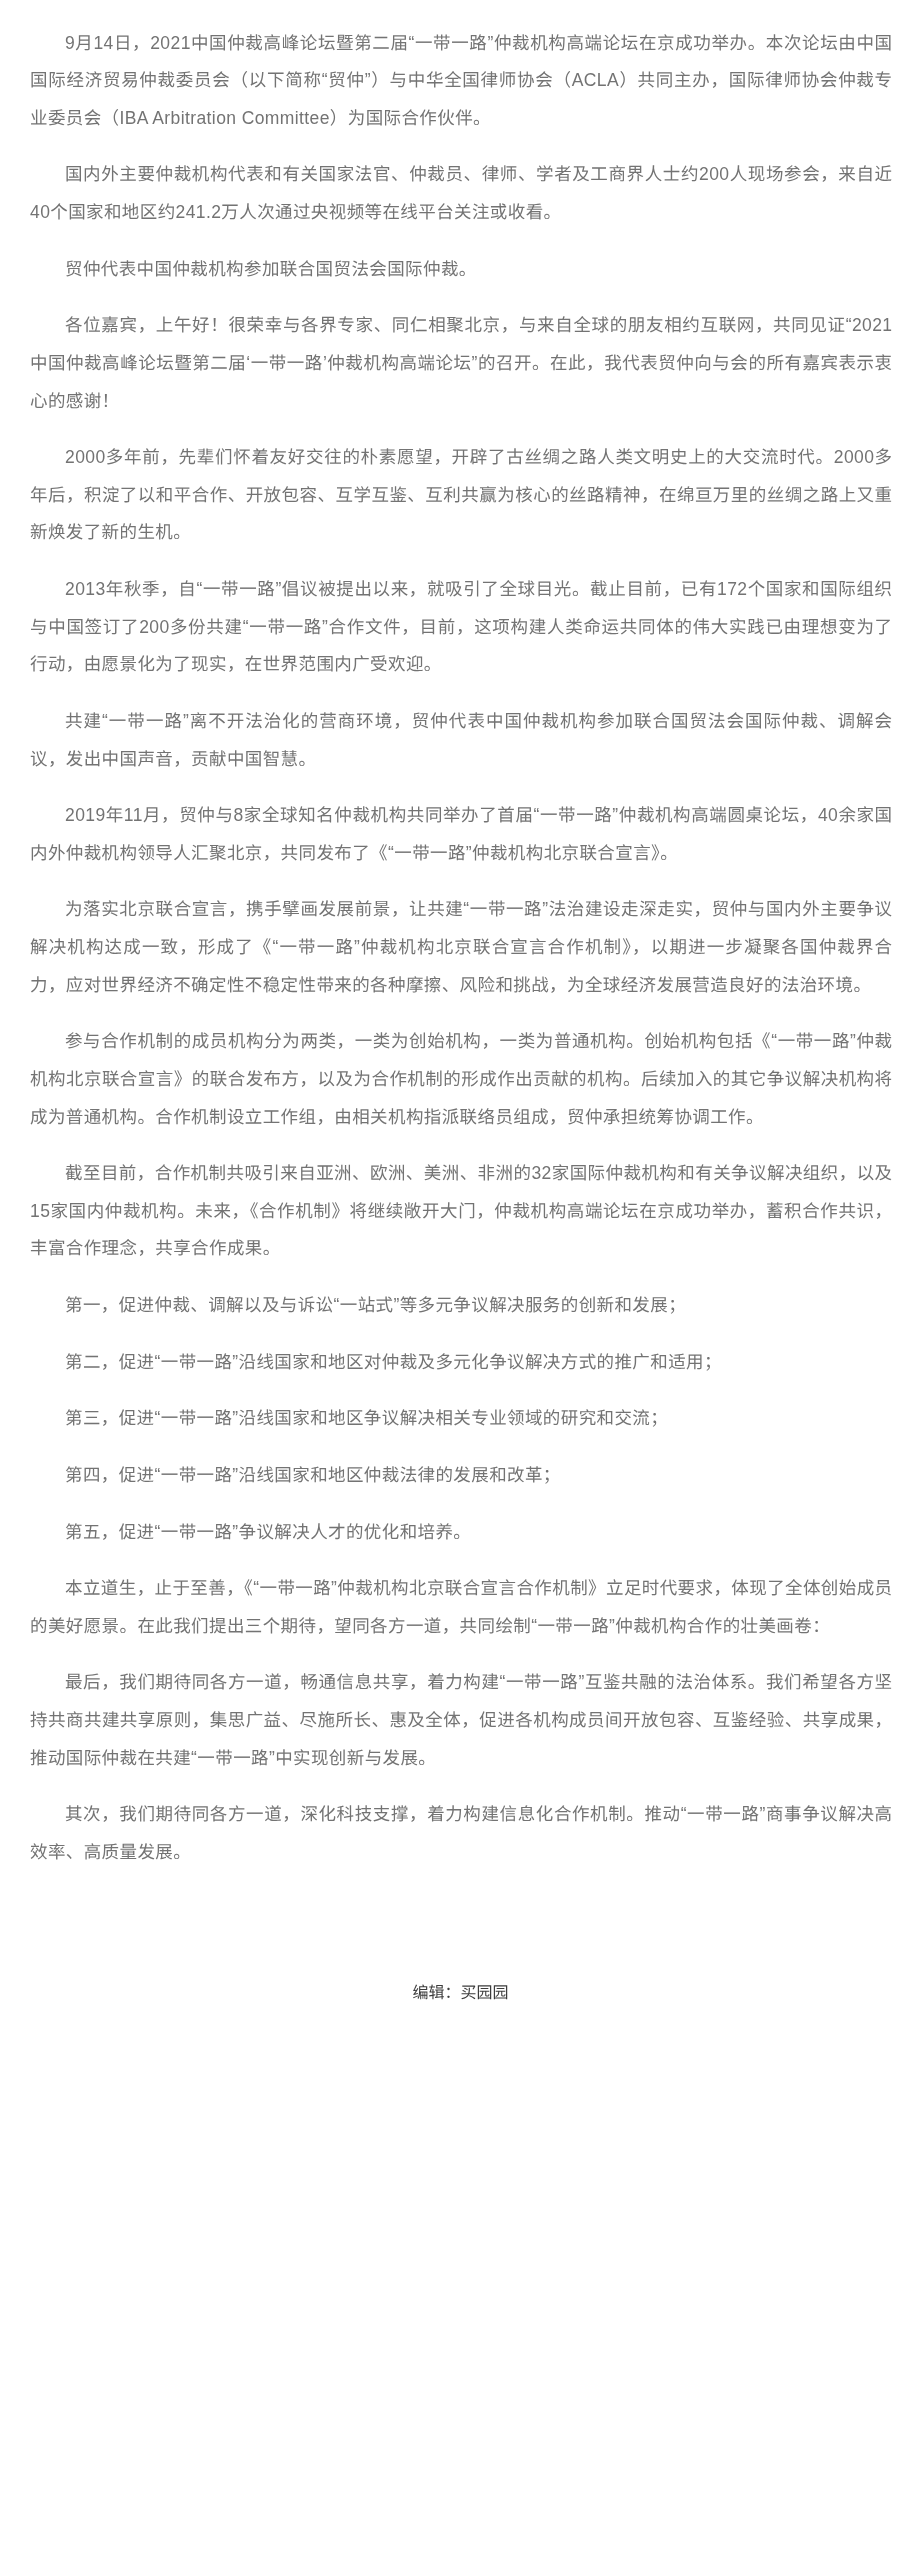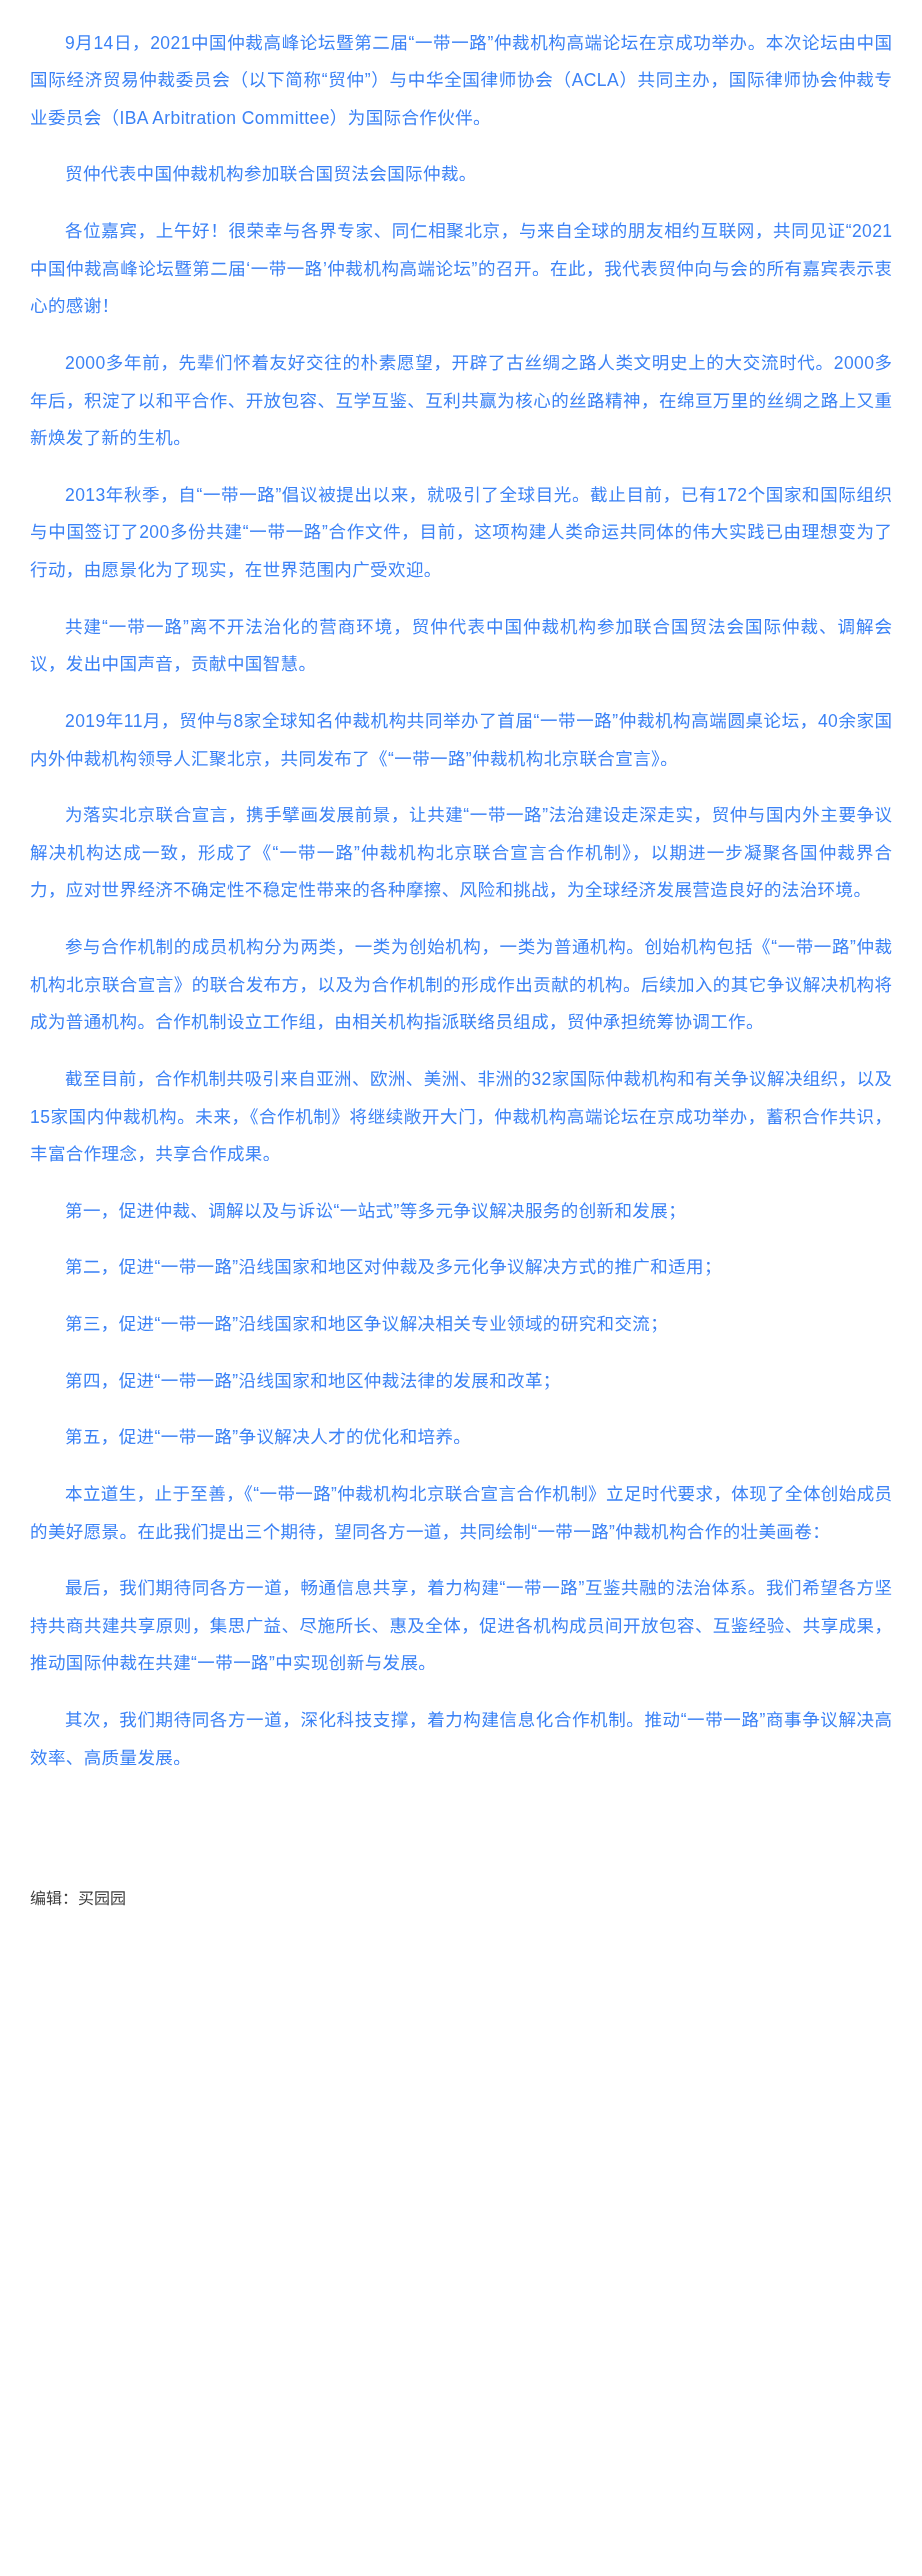--- a/index.html
+++ b/index.html
@@ -13,44 +13,45 @@
   .page {
     width: 922px;
     min-height: 2576px;
     box-sizing: border-box;
     background: #ffffff;
     padding: 5.6px 29.5px 48px 30px;
   }
   .article p {
     font-size: 17.5px;
     line-height: 2.15;
-    color: #3b82f6;
+    color: #737373;
     text-indent: 2em;
     margin: 19px 0;
     text-align: justify;
     letter-spacing: 0.4px;
   }
   .article p.blank {
     text-indent: 0;
   }
   .editor-line {
     font-size: 16px;
     line-height: 1.5;
     color: #3c3c3c;
-    text-align: left;
+    text-align: center;
     margin-top: 53px;
     padding-right: 1.6px;
   }
 </style>
 </head>
 <body>
 
 <div class="page">
   <main class="article">
       <p>9月14日，2021中国仲裁高峰论坛暨第二届“一带一路”仲裁机构高端论坛在京成功举办。本次论坛由中国国际经济贸易仲裁委员会（以下简称“贸仲”）与中华全国律师协会（ACLA）共同主办，国际律师协会仲裁专业委员会（IBA Arbitration Committee）为国际合作伙伴。</p>
+      <p>国内外主要仲裁机构代表和有关国家法官、仲裁员、律师、学者及工商界人士约200人现场参会，来自近40个国家和地区约241.2万人次通过央视频等在线平台关注或收看。</p>
       <p>贸仲代表中国仲裁机构参加联合国贸法会国际仲裁。</p>
       <p>各位嘉宾，上午好！很荣幸与各界专家、同仁相聚北京，与来自全球的朋友相约互联网，共同见证“2021中国仲裁高峰论坛暨第二届‘一带一路’仲裁机构高端论坛”的召开。在此，我代表贸仲向与会的所有嘉宾表示衷心的感谢！</p>
       <p>2000多年前，先辈们怀着友好交往的朴素愿望，开辟了古丝绸之路人类文明史上的大交流时代。2000多年后，积淀了以和平合作、开放包容、互学互鉴、互利共赢为核心的丝路精神，在绵亘万里的丝绸之路上又重新焕发了新的生机。</p>
       <p>2013年秋季，自“一带一路”倡议被提出以来，就吸引了全球目光。截止目前，已有172个国家和国际组织与中国签订了200多份共建“一带一路”合作文件，目前，这项构建人类命运共同体的伟大实践已由理想变为了行动，由愿景化为了现实，在世界范围内广受欢迎。</p>
       <p>共建“一带一路”离不开法治化的营商环境，贸仲代表中国仲裁机构参加联合国贸法会国际仲裁、调解会议，发出中国声音，贡献中国智慧。</p>
       <p>2019年11月，贸仲与8家全球知名仲裁机构共同举办了首届“一带一路”仲裁机构高端圆桌论坛，40余家国内外仲裁机构领导人汇聚北京，共同发布了《“一带一路”仲裁机构北京联合宣言》。</p>
       <p>为落实北京联合宣言，携手擘画发展前景，让共建“一带一路”法治建设走深走实，贸仲与国内外主要争议解决机构达成一致，形成了《“一带一路”仲裁机构北京联合宣言合作机制》，以期进一步凝聚各国仲裁界合力，应对世界经济不确定性不稳定性带来的各种摩擦、风险和挑战，为全球经济发展营造良好的法治环境。</p>
       <p>参与合作机制的成员机构分为两类，一类为创始机构，一类为普通机构。创始机构包括《“一带一路”仲裁机构北京联合宣言》的联合发布方，以及为合作机制的形成作出贡献的机构。后续加入的其它争议解决机构将成为普通机构。合作机制设立工作组，由相关机构指派联络员组成，贸仲承担统筹协调工作。</p>
       <p>截至目前，合作机制共吸引来自亚洲、欧洲、美洲、非洲的32家国际仲裁机构和有关争议解决组织，以及15家国内仲裁机构。未来，《合作机制》将继续敞开大门，仲裁机构高端论坛在京成功举办，蓄积合作共识，丰富合作理念，共享合作成果。</p>
       <p>第一，促进仲裁、调解以及与诉讼“一站式”等多元争议解决服务的创新和发展；</p>

